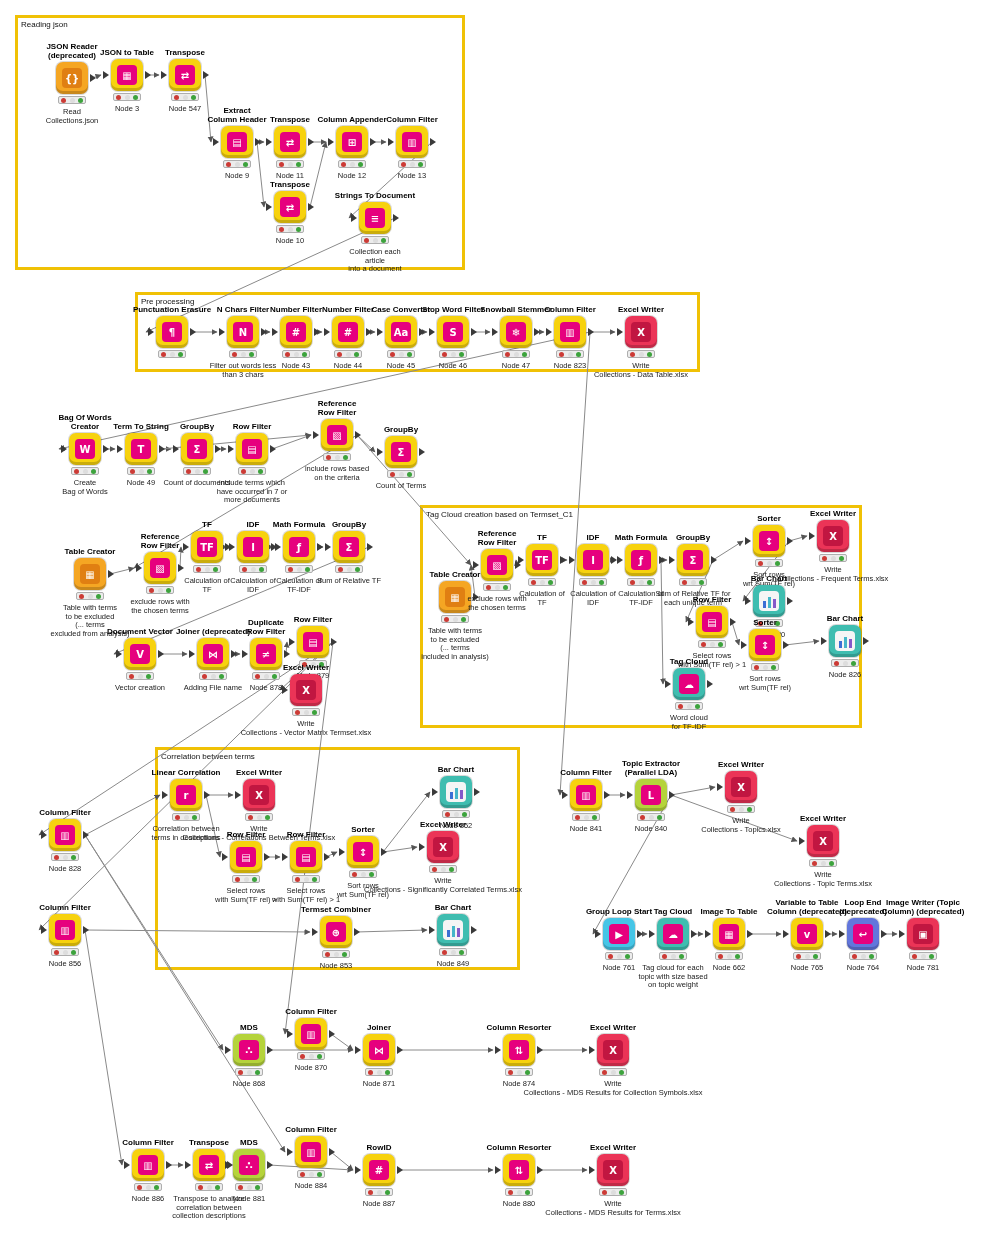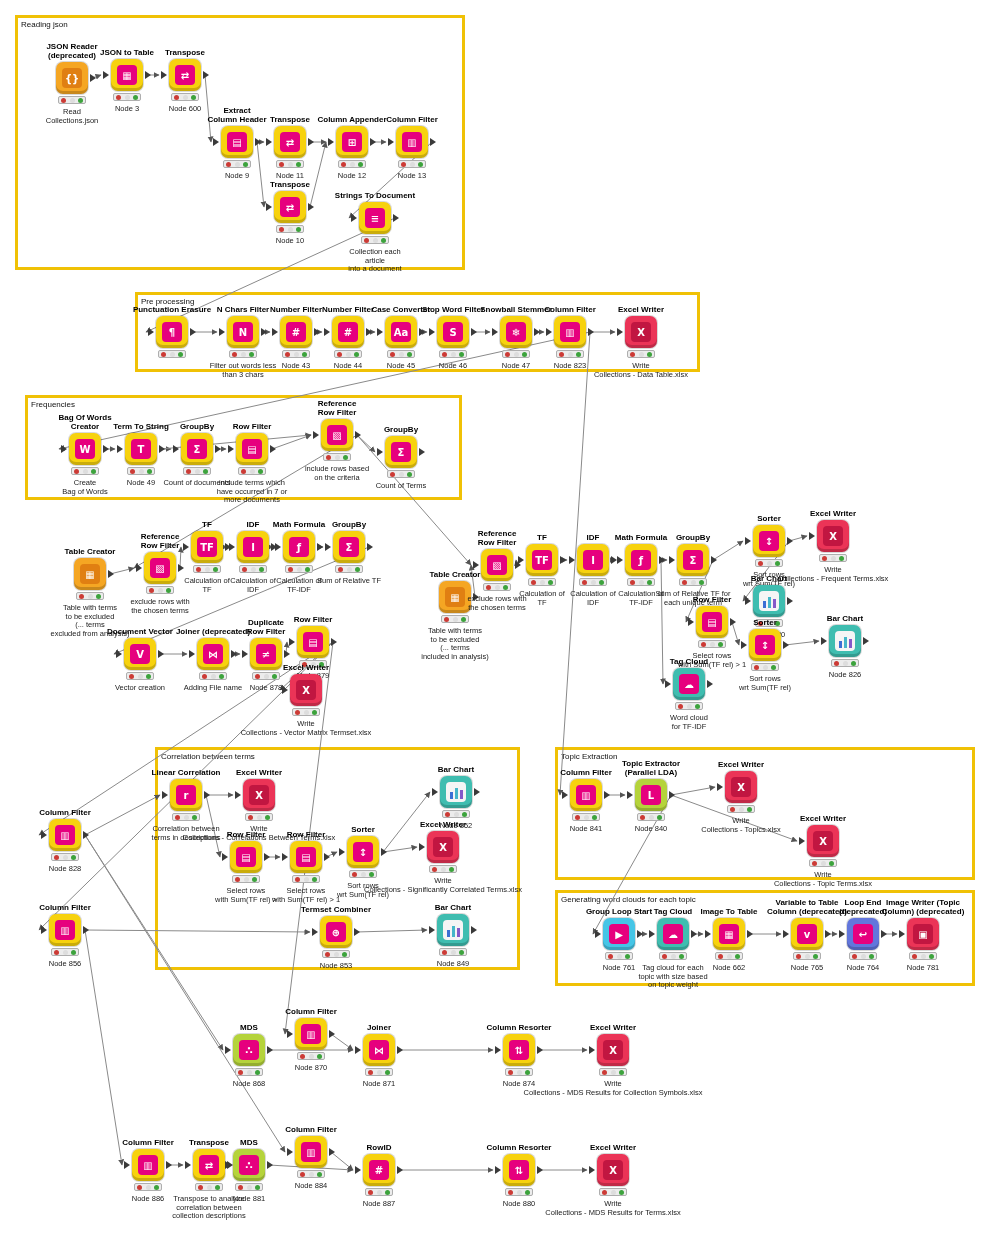--- a/index.html
+++ b/index.html
@@ -45,31 +45,25 @@
 </head>
 <body>
 
 <div id="wf">
     <div class="group" style="left: 135px; top: 292px; width: 565px; height: 80px; border-color: rgb(240, 193, 5);">
       <div class="group-title">Pre processing</div>
     </div>
     <div class="group" style="left: 15px; top: 15px; width: 450px; height: 255px; border-color: rgb(240, 193, 5);">
       <div class="group-title">Reading json</div>
     </div>
-    <div class="group" style="left: 25px; top: 395px; width: 437px; height: 105px; border-color: rgb(240, 193, 5);">
-      <div class="group-title">Frequencies</div>
+    <div class="group" style="left: 420px; top: 505px; width: 442px; height: 223px; border-color: rgb(240, 193, 5);">
+      <div class="group-title">Tag Cloud creation based on Termset_C1</div>
     </div>
     <div class="group" style="left: 155px; top: 747px; width: 365px; height: 223px; border-color: rgb(240, 193, 5);">
       <div class="group-title">Correlation between terms</div>
-    </div>
-    <div class="group" style="left: 555px; top: 747px; width: 420px; height: 133px; border-color: rgb(240, 193, 5);">
-      <div class="group-title">Topic Extraction</div>
-    </div>
-    <div class="group" style="left: 555px; top: 890px; width: 420px; height: 96px; border-color: rgb(240, 193, 5);">
-      <div class="group-title">Generating word clouds for each topic</div>
     </div>
     <svg class="wires" width="1000" height="1238">
       <defs>
         <marker id="arr" markerWidth="7" markerHeight="7" refX="5.5" refY="3" orient="auto">
           <path d="M0,0 L6,3 L0,6 Z" fill="#555"></path>
         </marker>
       </defs>
       <line x1="92" y1="78" x2="101" y2="75" stroke="#8a8a8a" marker-end="url(#arr)"></line>
       <line x1="147" y1="75" x2="159" y2="75" stroke="#8a8a8a" marker-end="url(#arr)"></line>
       <line x1="205" y1="75" x2="211" y2="142" stroke="#8a8a8a" marker-end="url(#arr)"></line>
@@ -189,21 +183,21 @@
       <span class="port pin"></span>
       <div class="nicon" style="background: rgb(247, 210, 14);">
         <span class="chip" style="background: rgb(230, 0, 126);">⇄</span>
       </div>
       <span class="port pout"></span>
       <div class="traffic">
         <i class="tr"></i>
         <i class="ta"></i>
         <i class="tg"></i>
       </div>
-      <div class="ncap">Node 600</div>
+      <div class="ncap">Node 547</div>
     </div>
     <div class="node" style="left: 237px; top: 142px;">
       <div class="nlabel">Extract
 Column Header</div>
       <span class="port pin"></span>
       <div class="nicon" style="background: rgb(247, 210, 14);">
         <span class="chip" style="background: rgb(230, 0, 126);">▤</span>
       </div>
       <span class="port pout"></span>
       <div class="traffic">

